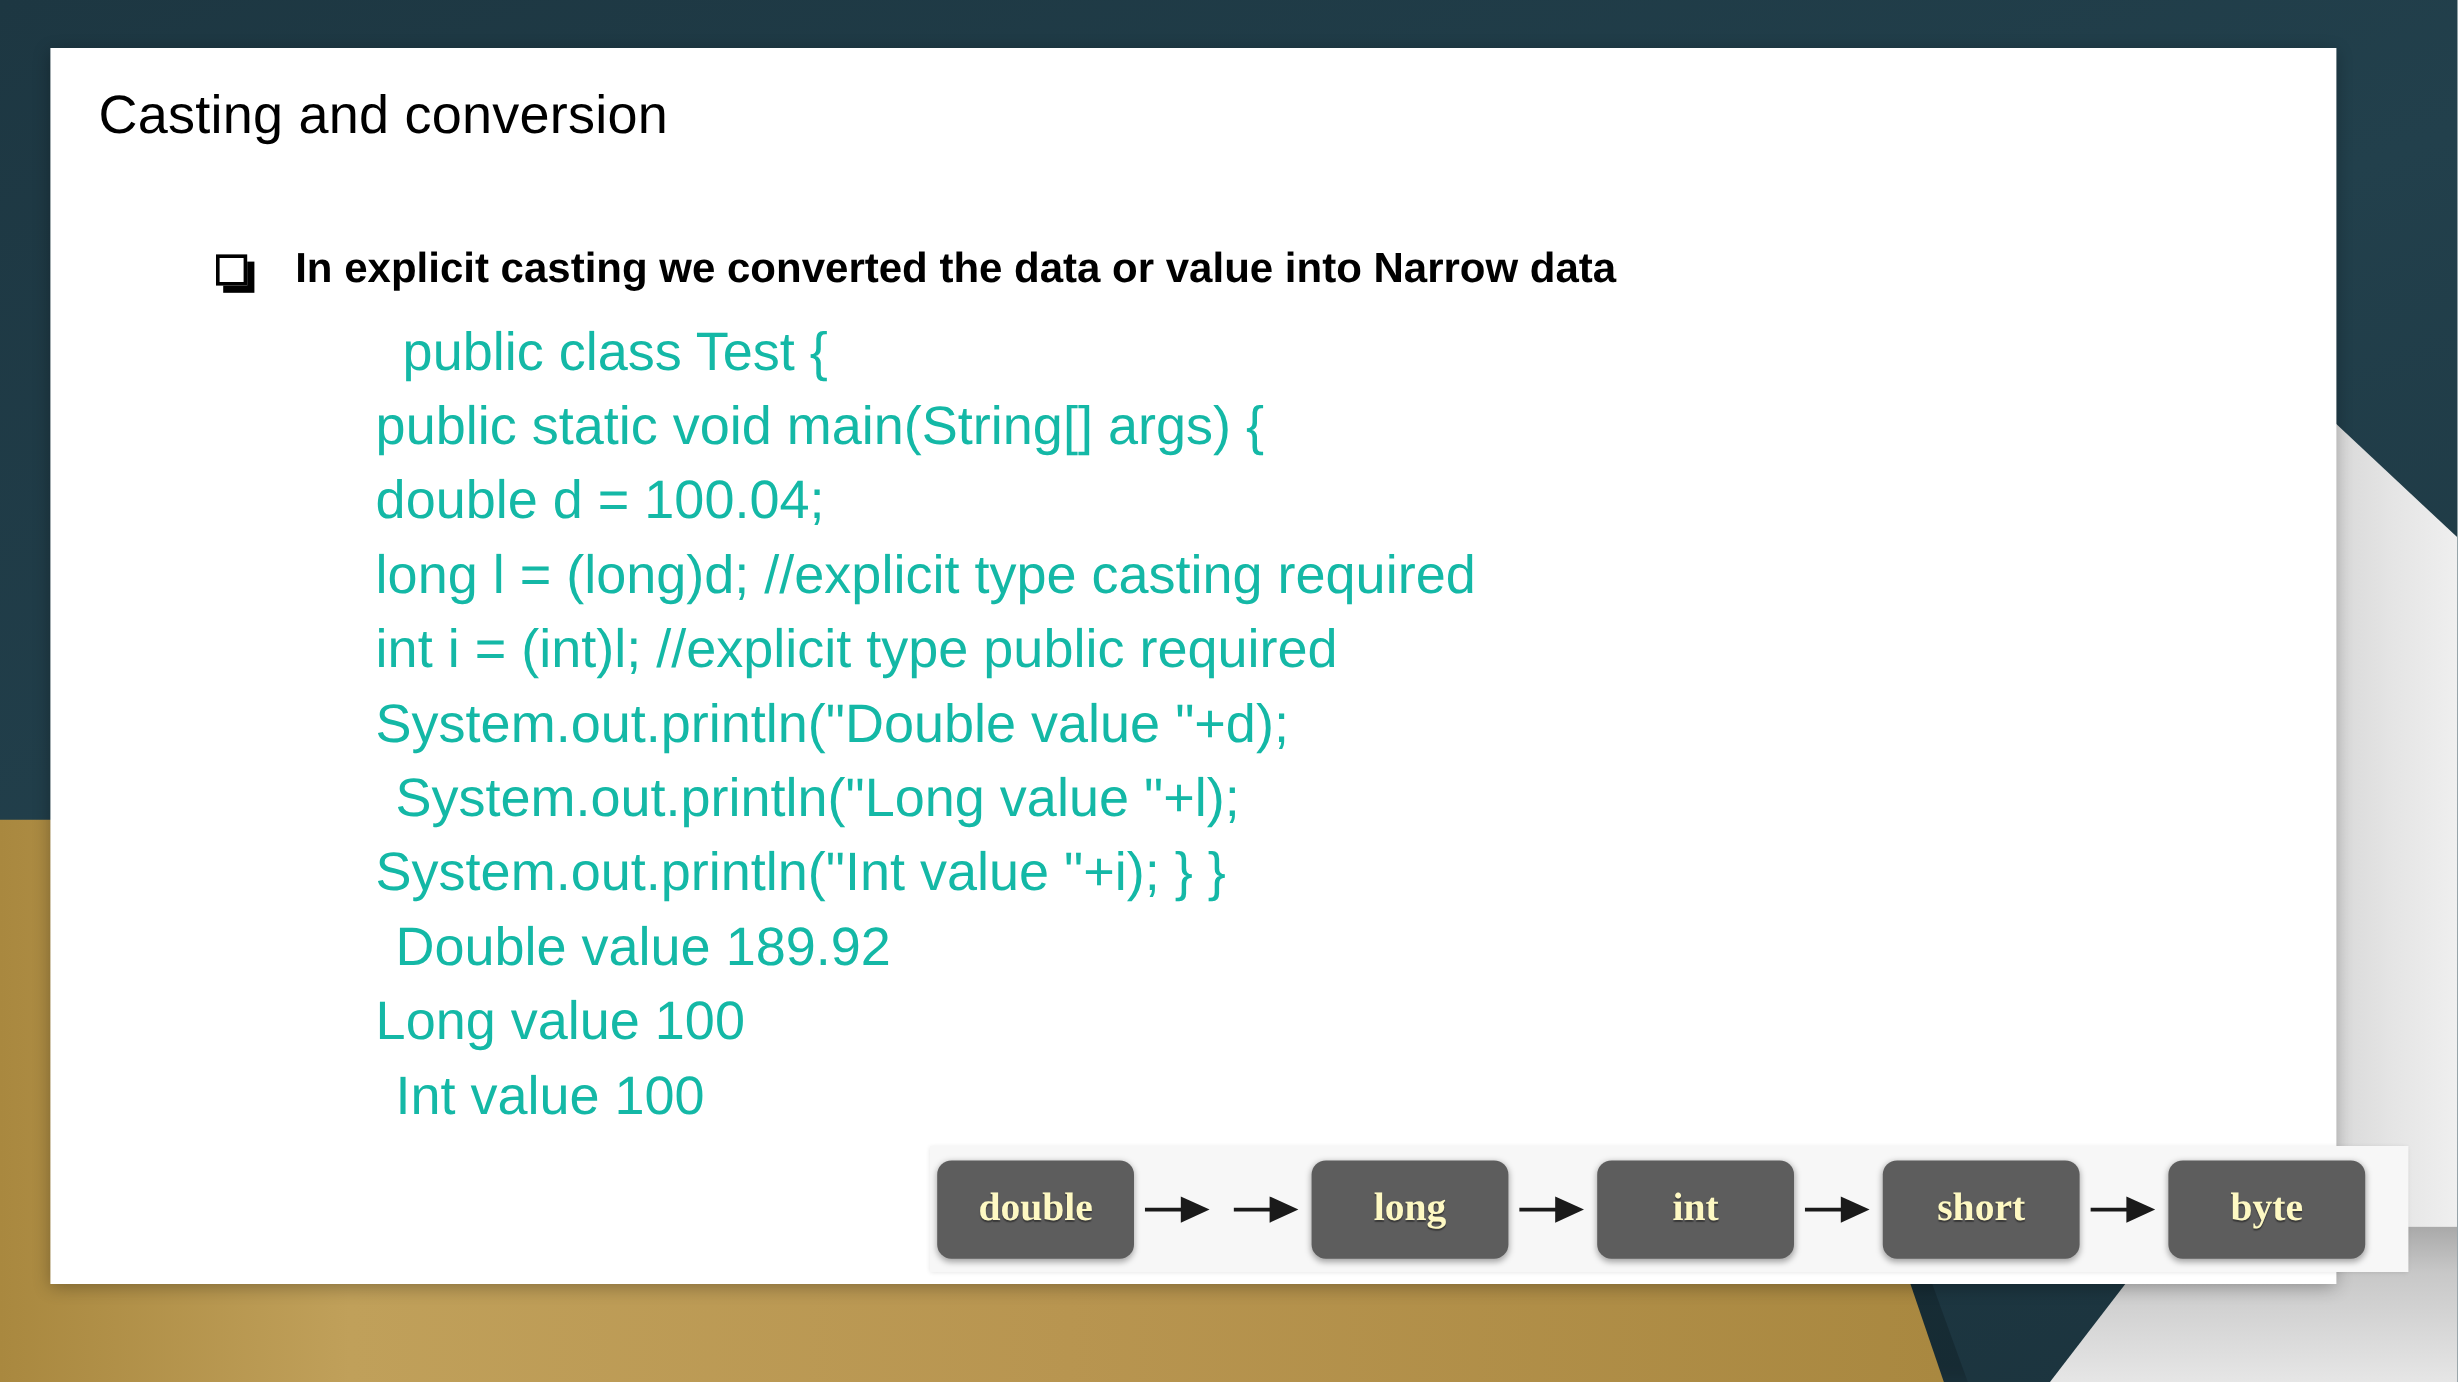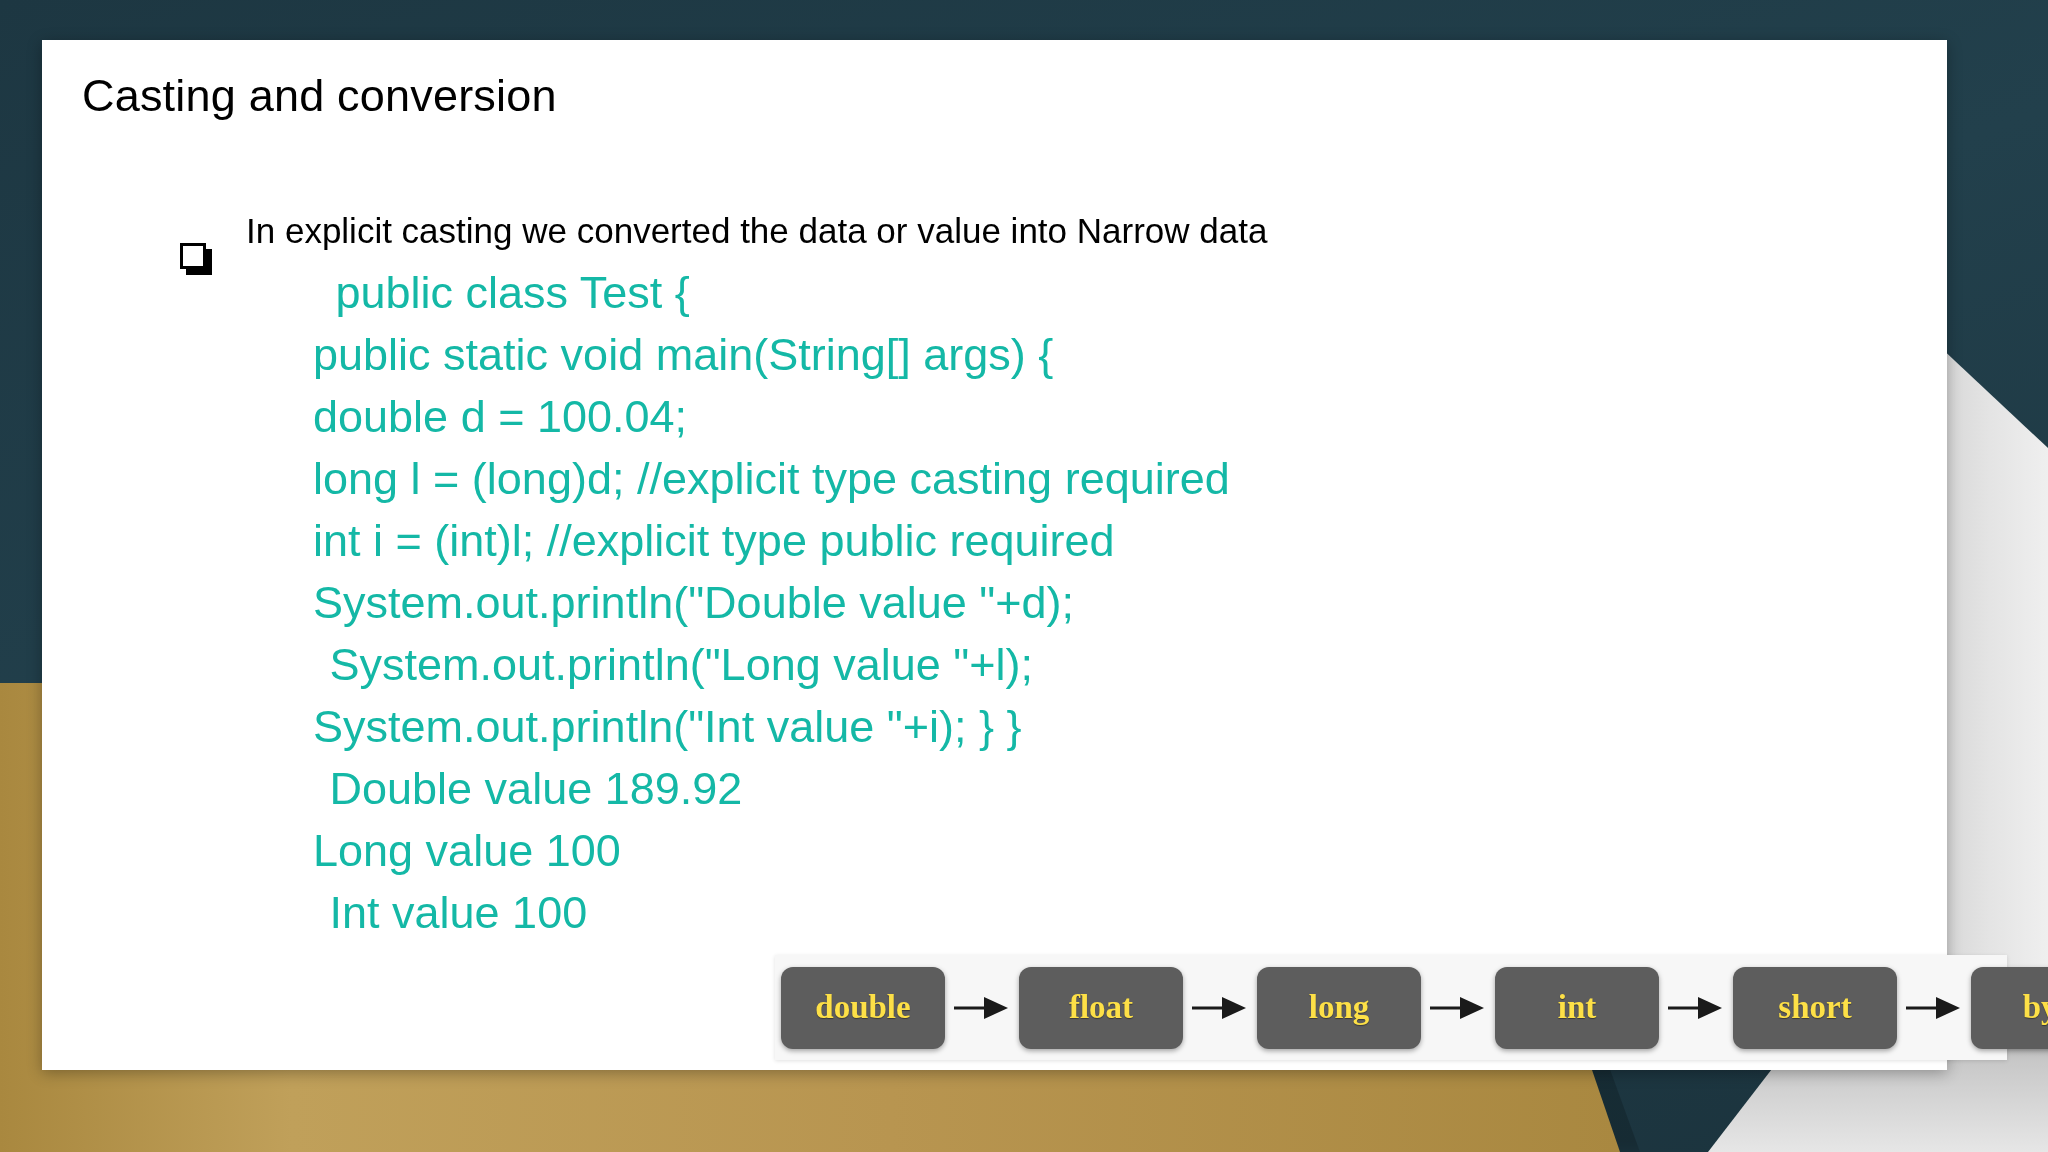--- a/index.html
+++ b/index.html
@@ -94,22 +94,23 @@
   .body-block {
     position: absolute;
     left: 150px;
     top: 200px;
     width: 1700px;
   }
 
   .bullet-row {
     position: relative;
     display: flex;
-    align-items: center;
+    align-items: flex-start;
     height: 62px;
+    font-weight: bold;
   }
   .bullet-marker {
     position: relative;
     width: 58px;
     flex: 0 0 58px;
     font-size: 30px;
     line-height: 46px;
     color: #000;
   }
   .bullet-box {
@@ -149,21 +150,21 @@
     height: 105px;
     background: #f7f7f7;
     box-shadow: 0 1px 4px rgba(0,0,0,0.12);
     display: flex;
     align-items: center;
     padding: 0 6px;
     box-sizing: border-box;
   }
   .type-box {
     background: #5d5d5d;
-    color: #fde047;
+    color: #fef9c3;
     border-radius: 12px;
     font-size: 33px;
     font-weight: 700;
     font-family: "Liberation Serif", serif;
     display: flex;
     align-items: center;
     justify-content: center;
     height: 82px;
     box-shadow: 0 2px 5px rgba(0,0,0,0.35);
     padding: 0 22px;
@@ -219,21 +220,20 @@
 
   <div class="type-diagram">
     <div id="diagram-inner" style="display:flex;align-items:center;">
         <span class="type-box">double</span>
         <span class="type-arrow">
           <svg width="56" height="26" viewBox="0 0 56 26">
             <line x1="0" y1="13" x2="34" y2="13" stroke="#1a1a1a" stroke-width="3"></line>
             <polygon points="30,2 54,13 30,24" fill="#1a1a1a"></polygon>
           </svg>
         </span>
-        <span class="type-box">float</span>
         <span class="type-arrow">
           <svg width="56" height="26" viewBox="0 0 56 26">
             <line x1="0" y1="13" x2="34" y2="13" stroke="#1a1a1a" stroke-width="3"></line>
             <polygon points="30,2 54,13 30,24" fill="#1a1a1a"></polygon>
           </svg>
         </span>
         <span class="type-box">long</span>
         <span class="type-arrow">
           <svg width="56" height="26" viewBox="0 0 56 26">
             <line x1="0" y1="13" x2="34" y2="13" stroke="#1a1a1a" stroke-width="3"></line>

